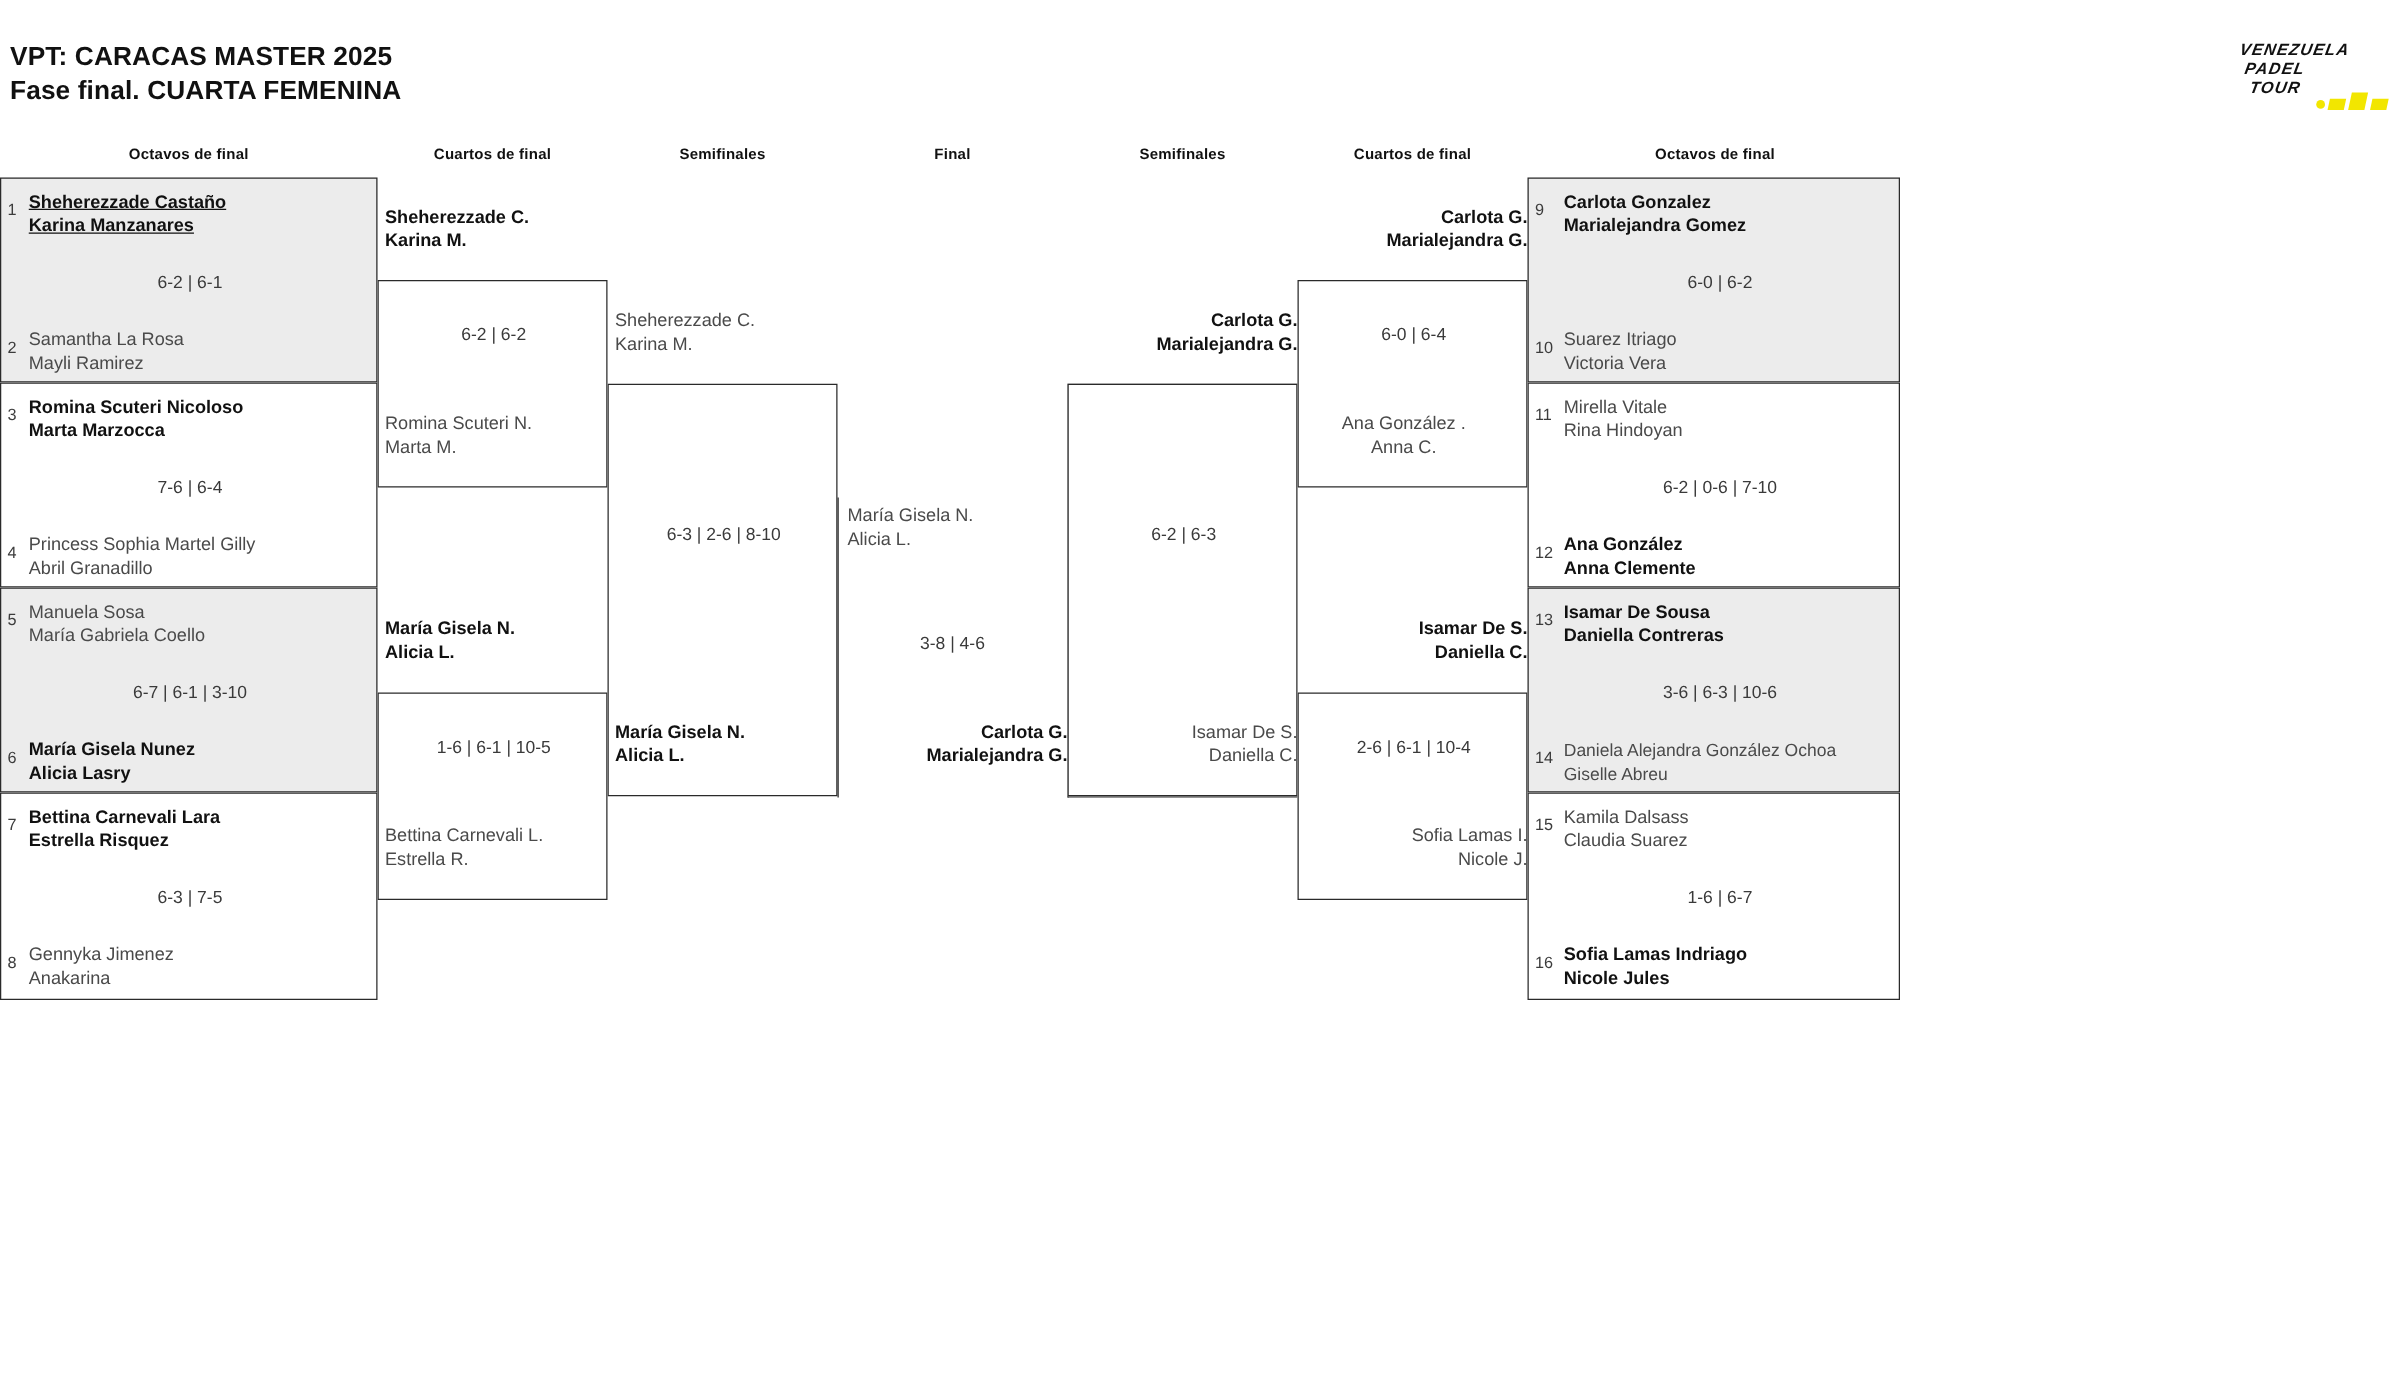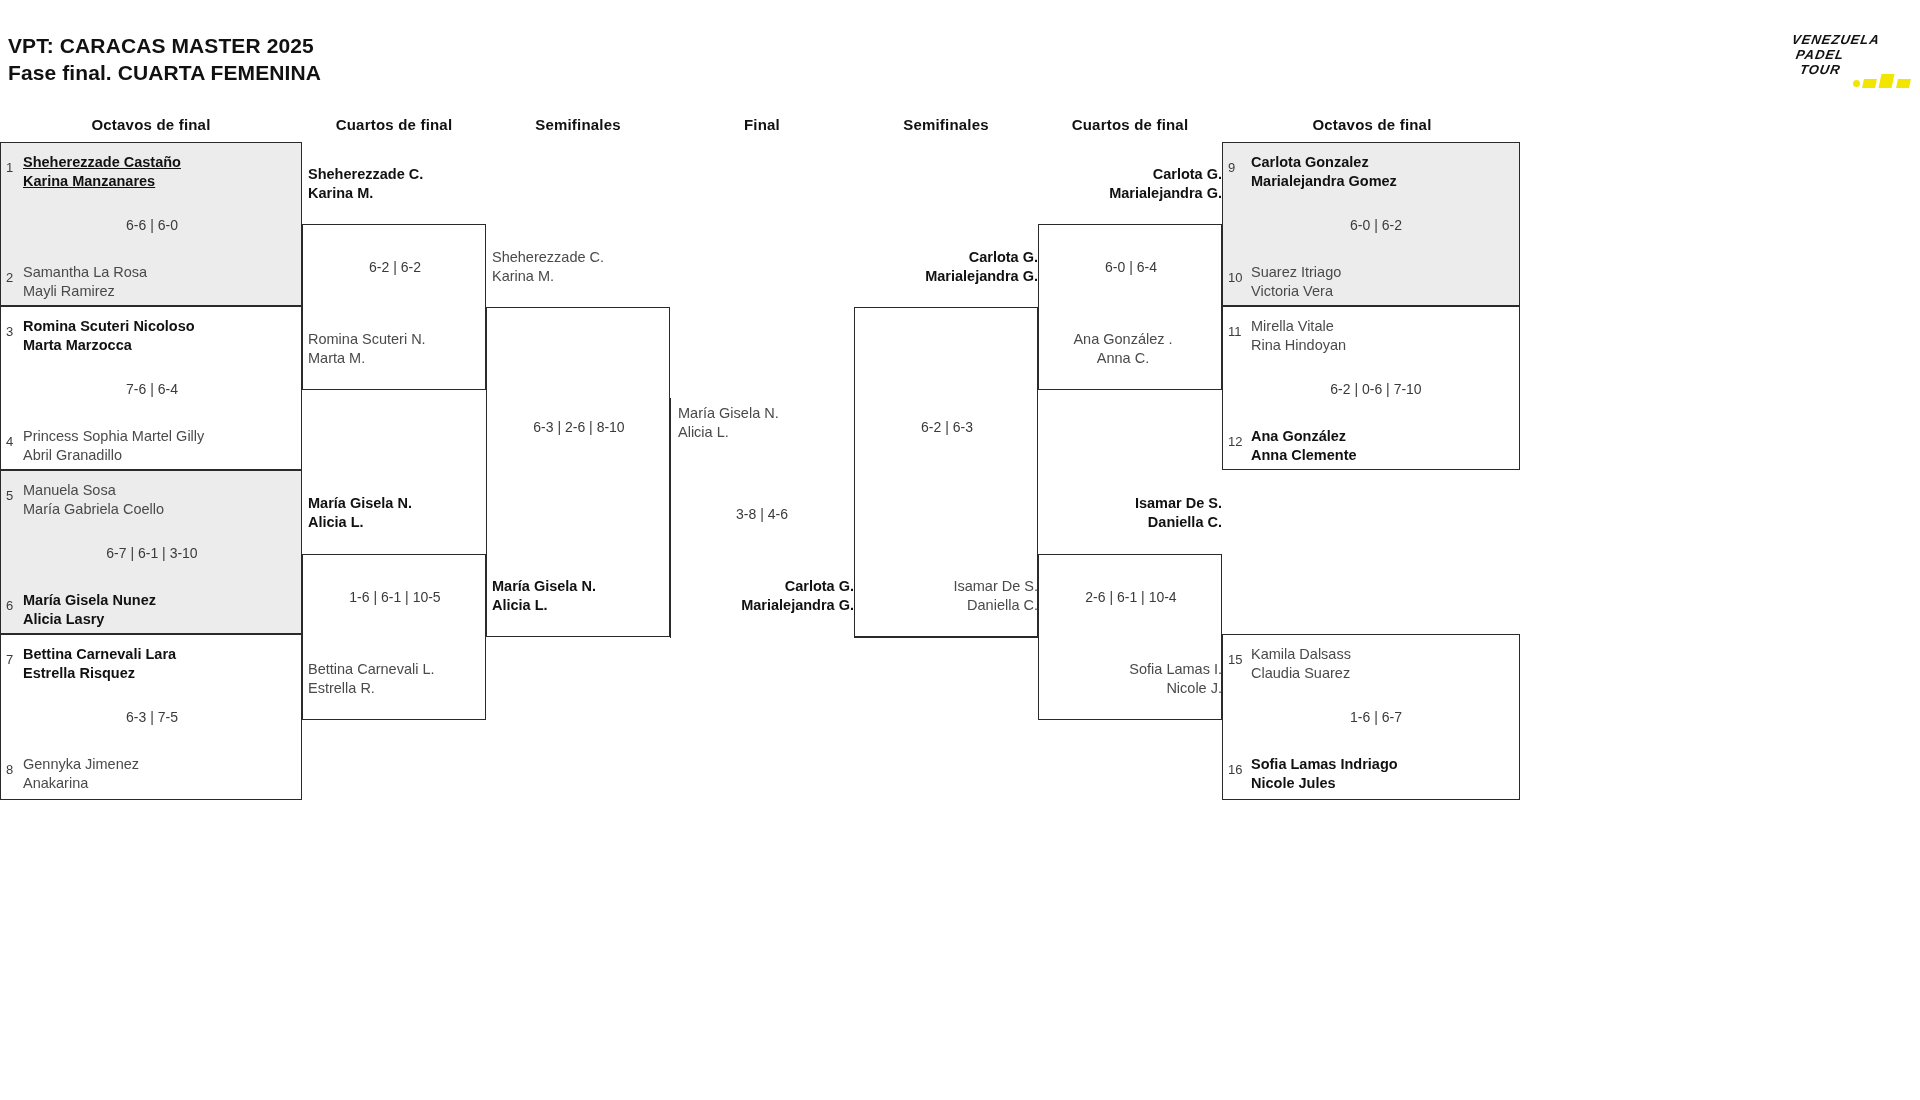--- a/index.html
+++ b/index.html
@@ -27,21 +27,21 @@
   .logo-bars { position: absolute; right: 0; bottom: 6px; display: flex; gap: 4px; align-items: flex-end; }
   .logo-bars i { display:block; width: 13px; background: #f2e600; transform: skewX(-12deg); }
   .logo-bars i.b1 { height: 9px; }
   .logo-bars i.b2 { height: 14px; }
   .logo-bars i.b3 { height: 9px; }
   .logo-dot { position:absolute; right: 50px; bottom: 7px; width: 7px; height: 7px; background:#f2e600; border-radius: 50%; }
 
   
   .round-head {
     position: absolute; top: 88px;
-    font-size: 15px; font-weight: bold; text-align: center;
+    font-size: 12px; font-weight: bold; text-align: center;
     color: #111; letter-spacing: .2px;
   }
 
   
   .cell {
     position: absolute;
     border: 1px solid #2a2a2a;
     background: #ffffff;
   }
   .cell.shaded { background: #ececec; }
@@ -98,21 +98,21 @@
   <div class="round-head" style="left:854px; width:184px;">Semifinales</div>
   <div class="round-head" style="left:1038px;width:184px;">Cuartos de final</div>
   <div class="round-head" style="left:1222px;width:300px;">Octavos de final</div>
 
   <div class="cell shaded" style="left:0px; top:114px; width:302px; height:164px;">
     <span class="seed" style="top:18px;">1</span>
     <div class="team win al" style="left:22px; top:10px; width:278px;text-decoration:underline;">
       <span class="ln">Sheherezzade Castaño</span>
       <span class="ln">Karina Manzanares</span>
     </div>
-    <span class="score" style="left:22px; top:74px; width:258px; text-align:center;">6-6 | 6-0</span>
+    <span class="score" style="left:22px; top:74px; width:258px; text-align:center;">6-2 | 6-1</span>
     <span class="seed" style="top:128px;">2</span>
     <div class="team al" style="left:22px; top:120px; width:278px;">
       <span class="ln">Samantha La Rosa</span>
       <span class="ln">Mayli Ramirez</span>
     </div>
   </div>
 
   <div class="cell" style="left:0px; top:278px; width:302px; height:164px;">
     <span class="seed" style="top:18px;">3</span>
     <div class="team win al" style="left:22px; top:10px; width:278px;">
@@ -263,20 +263,33 @@
       <span class="ln">Rina Hindoyan</span>
     </div>
     <span class="score" style="left:28px; top:74px; width:250px; text-align:center;">6-2 | 0-6 | 7-10</span>
     <span class="seed" style="top:128px;">12</span>
     <div class="team win al" style="left:28px; top:120px; width:268px;">
       <span class="ln">Ana González</span>
       <span class="ln">Anna Clemente</span>
     </div>
   </div>
 
+  <div class="cell shaded" style="left:1222px; top:442px; width:298px; height:164px;">
+    <span class="seed" style="top:18px;">13</span>
+    <div class="team win al" style="left:28px; top:10px; width:268px;">
+      <span class="ln">Isamar De Sousa</span>
+      <span class="ln">Daniella Contreras</span>
+    </div>
+    <span class="score" style="left:28px; top:74px; width:250px; text-align:center;">3-6 | 6-3 | 10-6</span>
+    <span class="seed" style="top:128px;">14</span>
+    <div class="team al" style="left:28px; top:120px; width:276px; font-size:14px;">
+      <span class="ln">Daniela Alejandra González Ochoa</span>
+      <span class="ln">Giselle Abreu</span>
+    </div>
+  </div>
 
   <div class="cell" style="left:1222px; top:606px; width:298px; height:166px;">
     <span class="seed" style="top:18px;">15</span>
     <div class="team al" style="left:28px; top:10px; width:268px;">
       <span class="ln">Kamila Dalsass</span>
       <span class="ln">Claudia Suarez</span>
     </div>
     <span class="score" style="left:28px; top:74px; width:250px; text-align:center;">1-6 | 6-7</span>
     <span class="seed" style="top:128px;">16</span>
     <div class="team win al" style="left:28px; top:120px; width:268px;">

